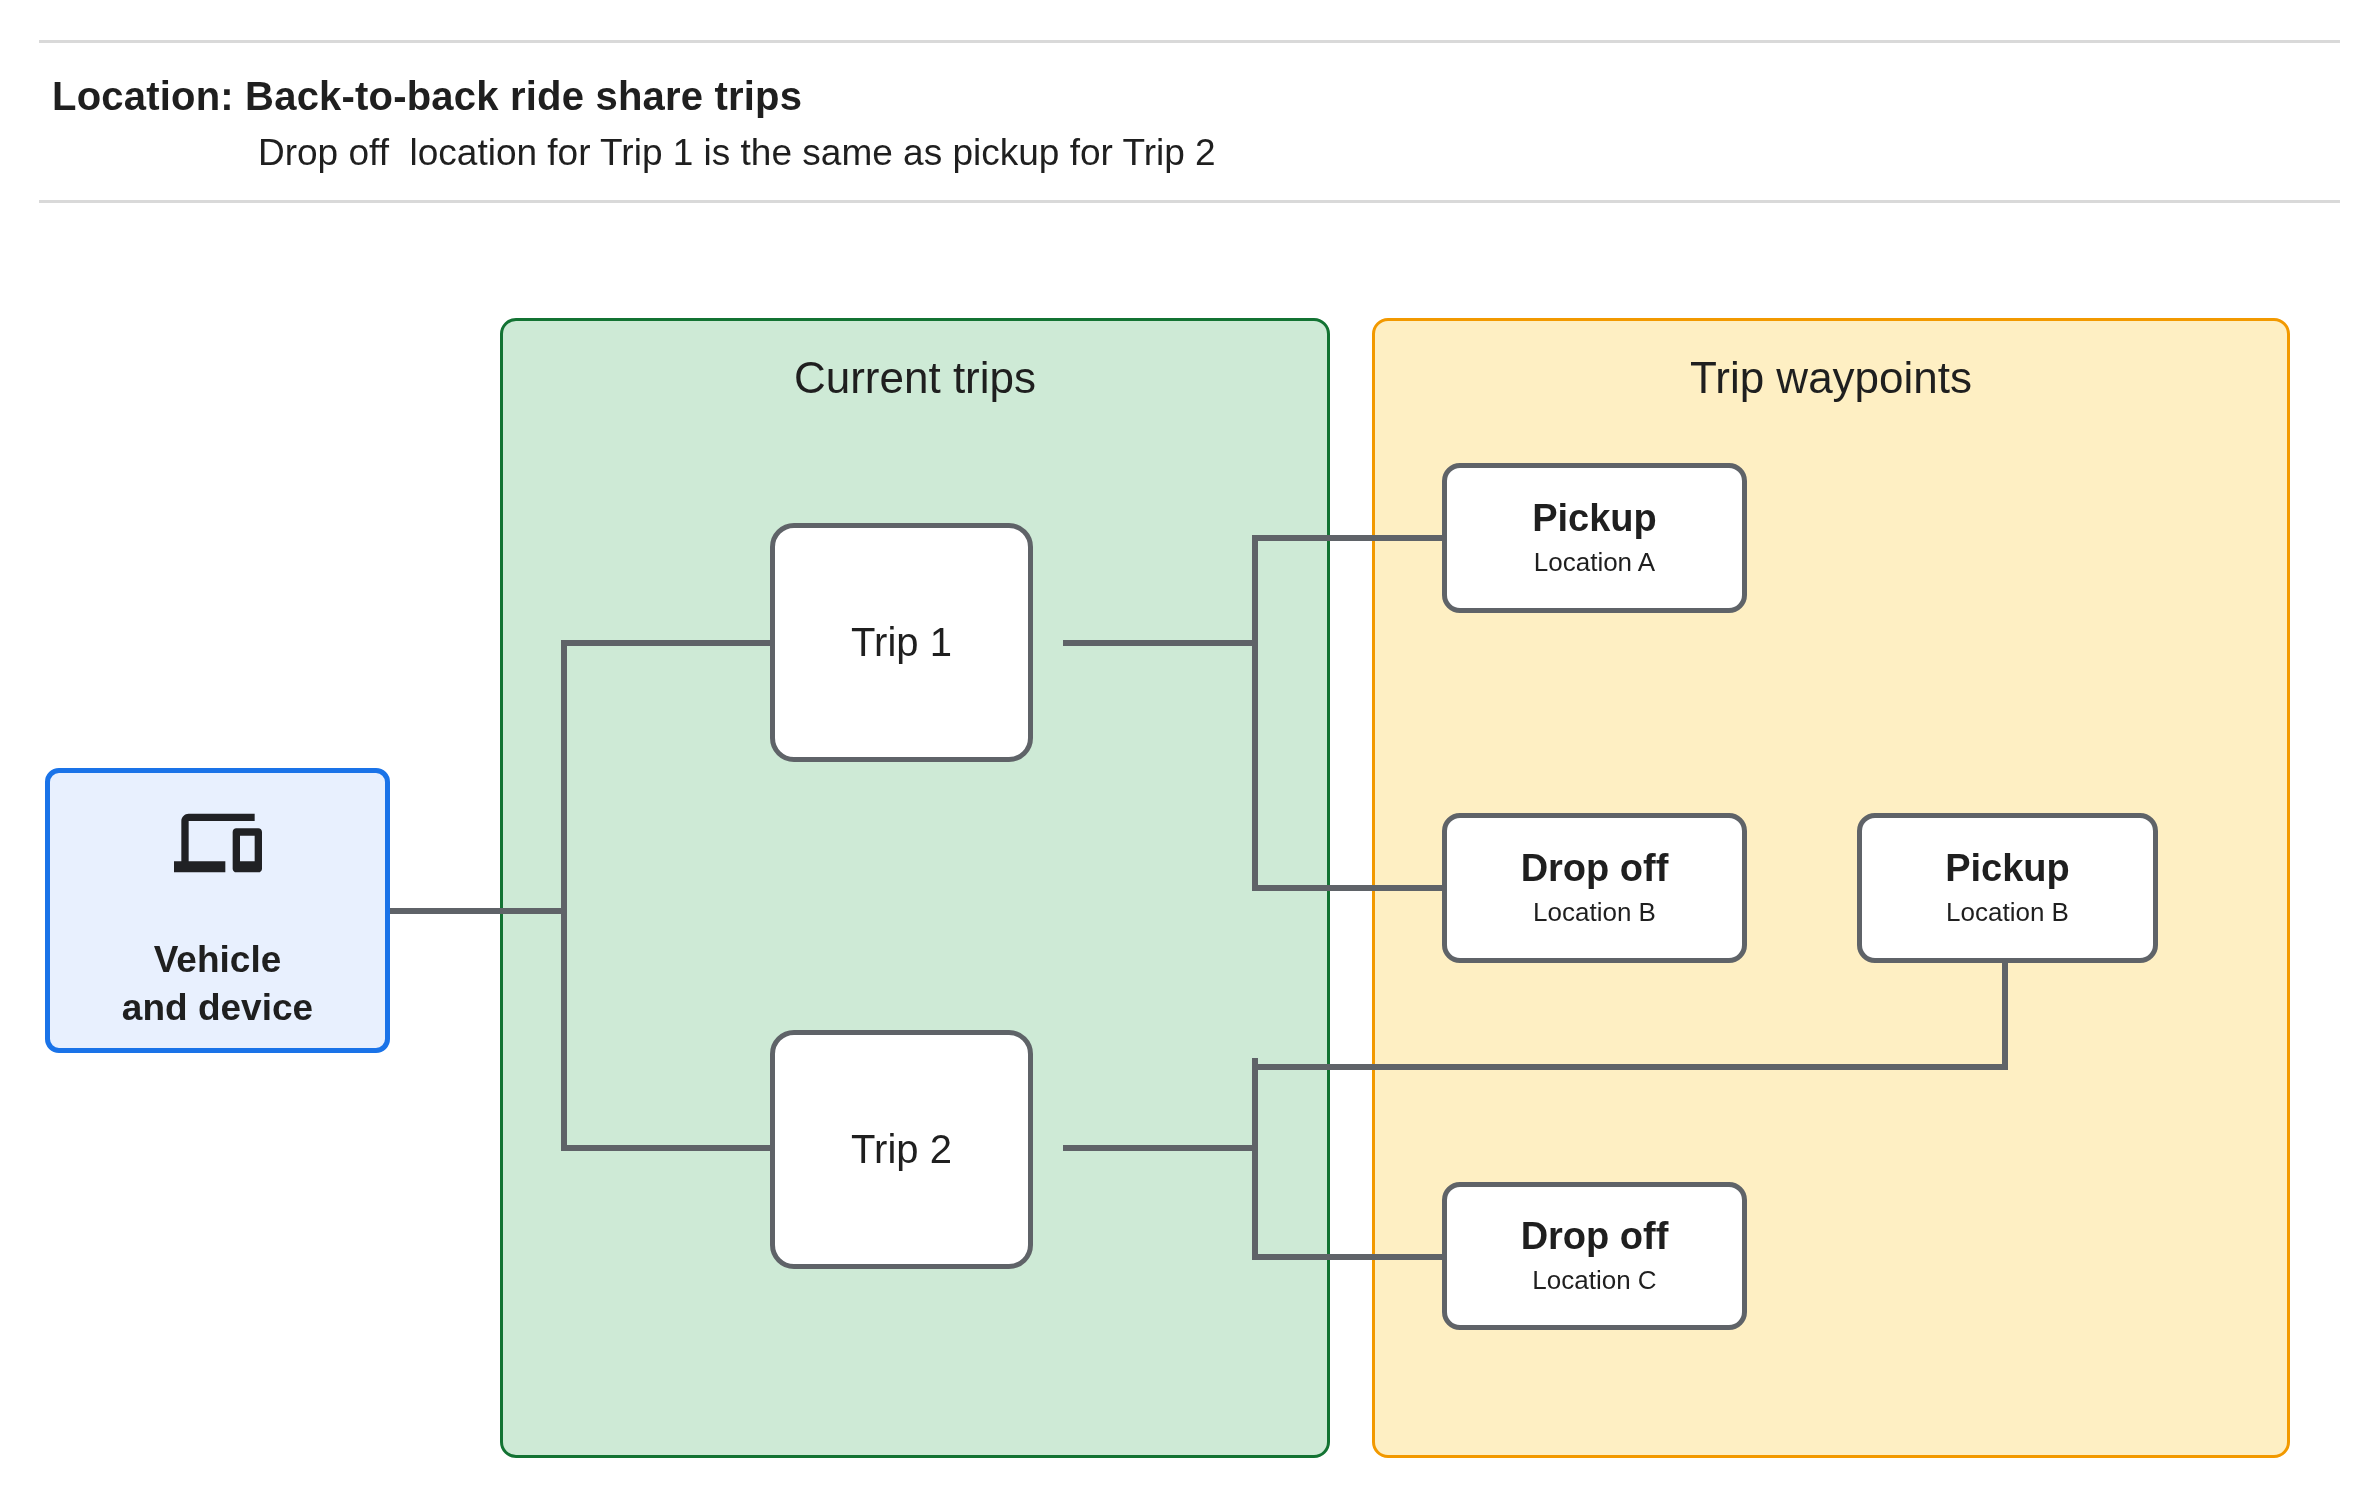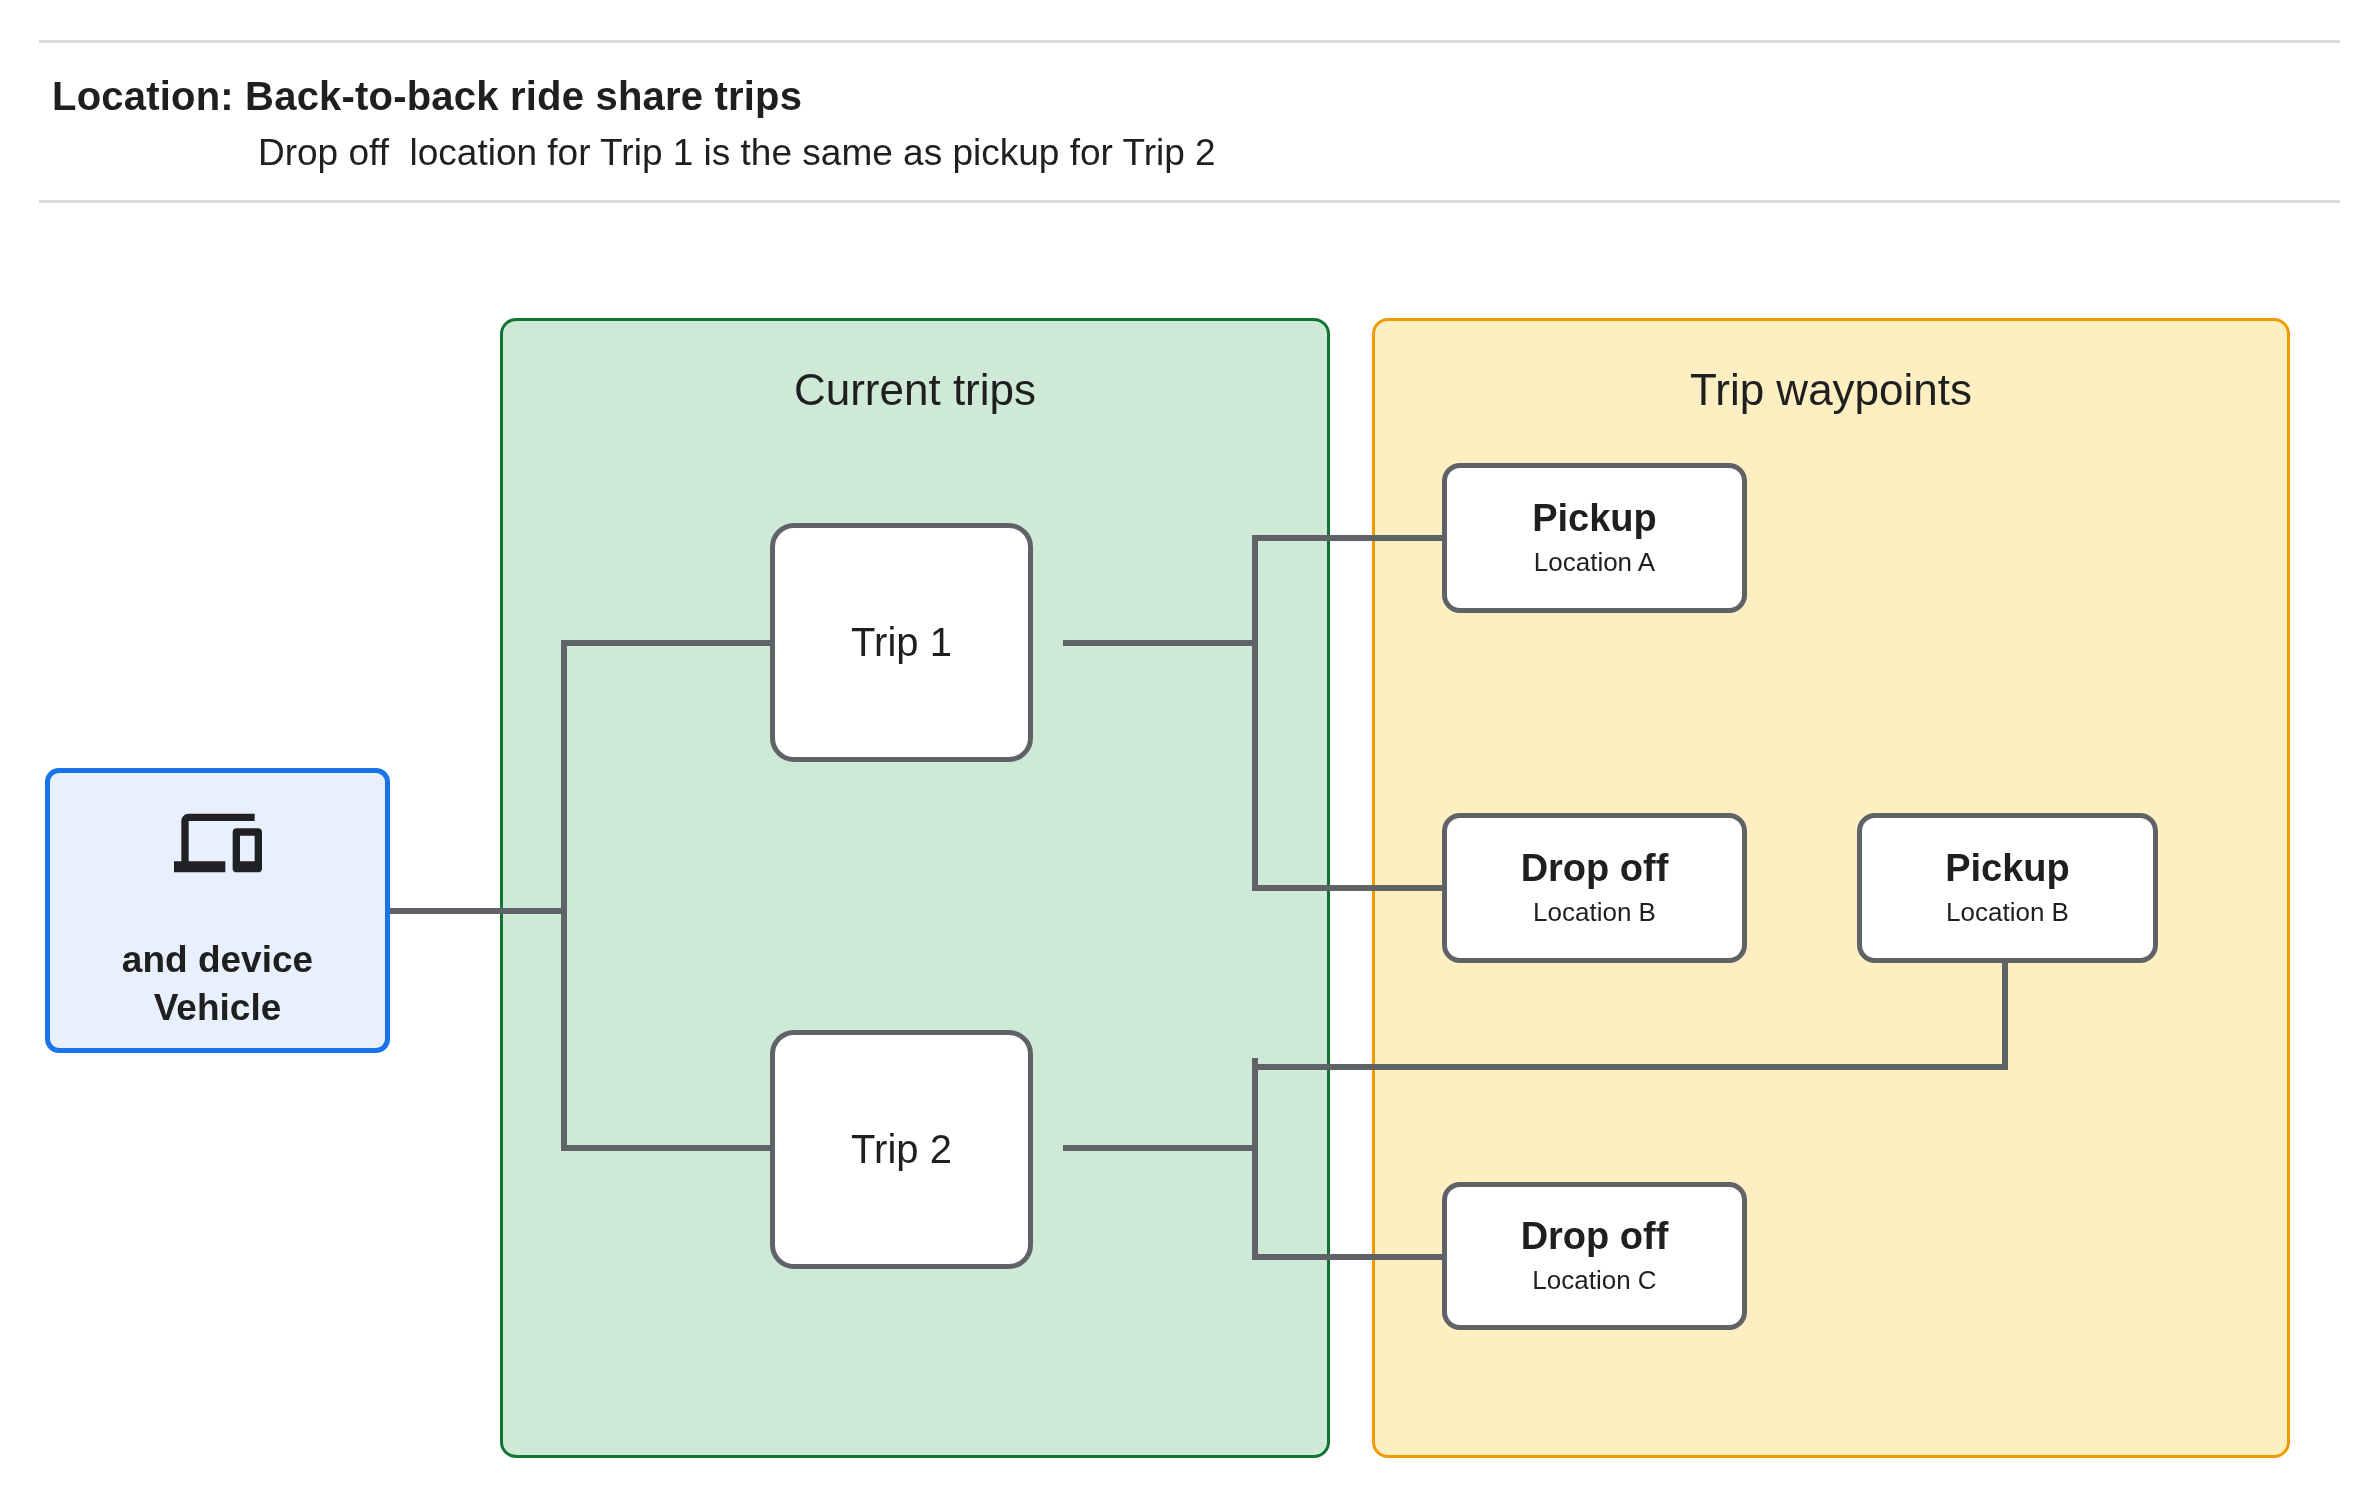--- a/index.html
+++ b/index.html
@@ -15,21 +15,21 @@
     background:var(--page-bg); color:var(--text);
     font-family:"Liberation Sans","DejaVu Sans",sans-serif;
   }
   .rule{position:absolute; height:3px; background:var(--divider);}
   .page-title{position:absolute; left:52px; top:74px; font-size:40px; font-weight:700; letter-spacing:.2px; white-space:nowrap;}
   .page-subtitle{position:absolute; left:258px; top:132px; font-size:37px; font-weight:400; white-space:pre; }
 
   .group{position:absolute; top:318px; height:1140px; border-radius:16px; box-sizing:border-box; border:3px solid;}
   .group.green{left:500px; width:830px; background:var(--current-trips-fill); border-color:var(--current-trips-border);}
   .group.orange{left:1372px; width:918px; background:var(--waypoints-fill); border-color:var(--waypoints-border);}
-  .group-title{position:absolute; top:32px; left:0; width:100%; text-align:center; font-size:44px; font-weight:400; color:var(--text);margin-top:12px;}
+  .group-title{position:absolute; top:32px; left:0; width:100%; text-align:center; font-size:44px; font-weight:400; color:var(--text);}
 
   .conn{position:absolute; background:var(--connector);}
 
   .node{position:absolute; box-sizing:border-box; background:var(--node-fill);
         border:5px solid var(--node-border); border-radius:24px;
         display:flex; flex-direction:column; align-items:center; justify-content:center;}
   .trip-node{left:770px; width:263px; height:239px; font-size:40px; font-weight:500;}
   .wp-node{width:305px; height:150px; border-radius:18px;}
   .wp-type{font-size:38px; font-weight:700; line-height:48px;}
   .wp-loc{font-size:26px; font-weight:400; line-height:40px;}
@@ -72,22 +72,22 @@
   <div class="conn" style="left:1252px; top:1058px; width:6px; height:202px;"></div>
   <div class="conn" style="left:1258px; top:1064px; width:747px; height:6px;"></div>
   <div class="conn" style="left:2002px; top:960px; width:6px; height:110px;"></div>
   <div class="conn" style="left:1258px; top:1254px; width:184px; height:6px;"></div>
 
   <div class="node vehicle-node">
     <svg width="88" height="88" viewBox="0 0 24 24" aria-hidden="true">
       <path fill="#202124" d="M4 6h18V4H4c-1.1 0-2 .9-2 2v11H0v3h14v-3H4V6zm19 2h-6c-.55 0-1 .45-1 1v10c0 .55.45 1 1 1h6c.55 0 1-.45 1-1V9c0-.55-.45-1-1-1zm-1 9h-4v-7h4v7z"></path>
     </svg>
     <div class="vehicle-label">
+      <span style="display:block;">Vehicle</span>
       <span style="display:block;">and device</span>
-      <span style="display:block;">Vehicle</span>
     </div>
   </div>
 
   <div class="node trip-node" style="top:523px;">
     <span>Trip 1</span>
   </div>
   <div class="node trip-node" style="top:1030px;">
     <span>Trip 2</span>
   </div>
 

